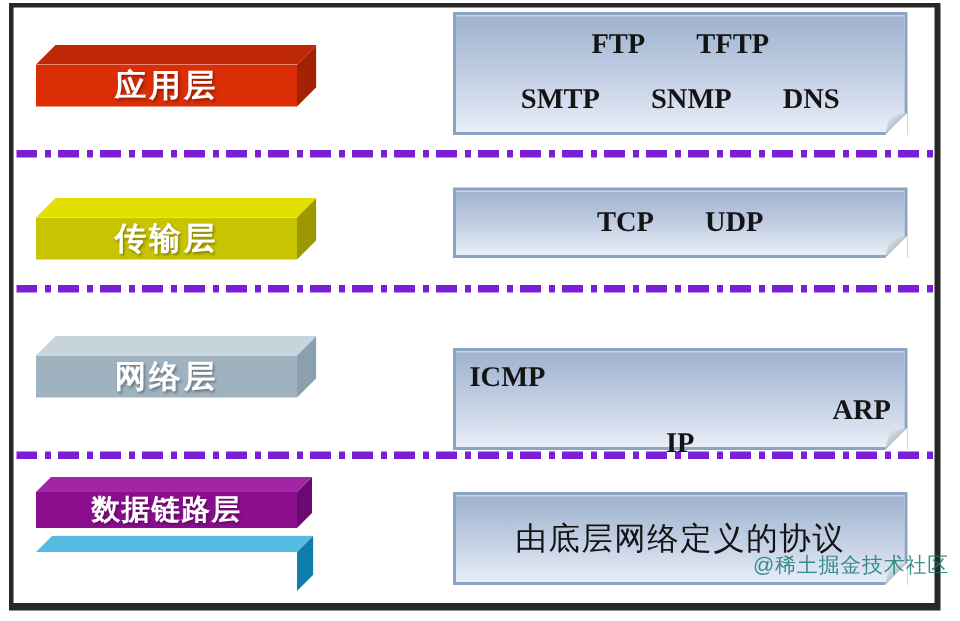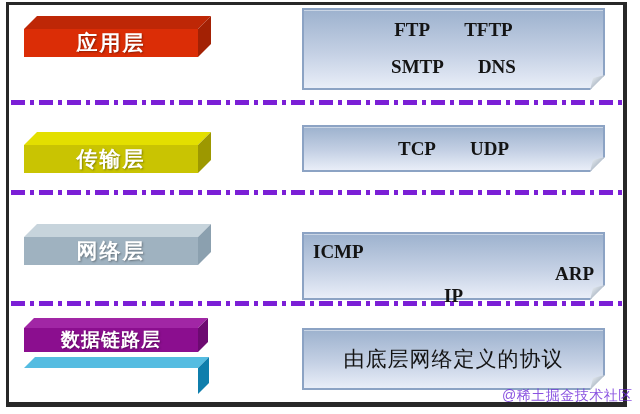--- a/index.html
+++ b/index.html
@@ -28,21 +28,21 @@
   .bar-sm .bar-side{width:10px;height:34px;clip-path:polygon(0 10px,100% 0,100% 24px,0 34px);}
   .bar-sm .bar-front{top:10px;width:174px;height:24px;}
   .bar-md .bar-top{height:11px;clip-path:polygon(11px 0,100% 0,calc(100% - 11px) 100%,0 100%);}
   .bar-md .bar-side{width:11px;height:37px;clip-path:polygon(0 11px,100% 0,100% 26px,0 37px);}
   .bar-md .bar-front{top:11px;width:174px;height:26px;}
   .bar-label{
     color:#fff;font-weight:700;font-size:21px;letter-spacing:2px;
     text-shadow:1px 1px 2px rgba(0,0,0,.35);white-space:nowrap;
   }
   .bar-4 .bar-label{font-size:19px;letter-spacing:1px;}
-  .bar-1{top:16px;} .bar-2{top:132px;} .bar-3{top:224px;} .bar-4{top:318px;} .bar-5{top:357px;}
+  .bar-1{top:30px;} .bar-2{top:132px;} .bar-3{top:224px;} .bar-4{top:318px;} .bar-5{top:357px;}
   
   .sep{
     position:absolute;left:11px;width:612px;height:5px;
     background:repeating-linear-gradient(90deg,
       var(--dash) 0 14px,transparent 14px 19px,
       var(--dash) 19px 23px,transparent 23px 28px);
   }
   .sep-1{top:100px;} .sep-2{top:190px;} .sep-3{top:301px;}
   
   .pbox{
@@ -75,22 +75,22 @@
     position:absolute;right:-2px;bottom:-2px;width:15px;height:15px;background:#fff;
     clip-path:polygon(100% 0,100% 100%,0 100%);
   }
   .fold-flap{
     position:absolute;right:-2px;bottom:-2px;width:15px;height:15px;
     background:linear-gradient(135deg,#EAEFF4 10%,#8E9CAC 85%);
     clip-path:polygon(100% 0,0 100%,20% 20%);
   }
   
   .watermark{
-    position:absolute;left:502px;top:387px;z-index:5;
-    font-size:14px;color:#6d28d9;opacity:.8;letter-spacing:.5px;white-space:nowrap;text-align:center;
+    position:absolute;left:502px;top:368px;z-index:5;
+    font-size:14px;color:#0f766e;opacity:.8;letter-spacing:.5px;white-space:nowrap;text-align:center;
   }
 </style>
 </head>
 <body>
 
 <div class="canvas" style="--dash: #7B1FD6; --box-border: #8CA3C4; --box-top: #9DB2CE; --box-mid: #C4D0E4; --box-bot: #E9EEF8; --ptext: #141414;">
   <div class="frame" style="border-color: rgb(40, 40, 40);"></div>
 
   <div class="layer-bar bar-lg bar-1" style="--front: #DB2D06; --topc: #BE2706; --sidec: #A32104;">
     <div class="bar-top"></div>
@@ -129,20 +129,21 @@
   <div class="sep sep-2"></div>
   <div class="sep sep-3"></div>
 
   <div class="pbox pbox-1">
     <div class="proto-row">
       <span class="proto">FTP</span>
       <span class="proto">TFTP</span>
     </div>
     <div class="proto-row">
       <span class="proto">SMTP</span>
+      <span class="proto">SNMP</span>
       <span class="proto">DNS</span>
     </div>
     <div class="fold-cut"></div>
     <div class="fold-flap"></div>
   </div>
 
   <div class="pbox pbox-2">
     <div class="proto-row gap-wide">
       <span class="proto">TCP</span>
       <span class="proto">UDP</span>

